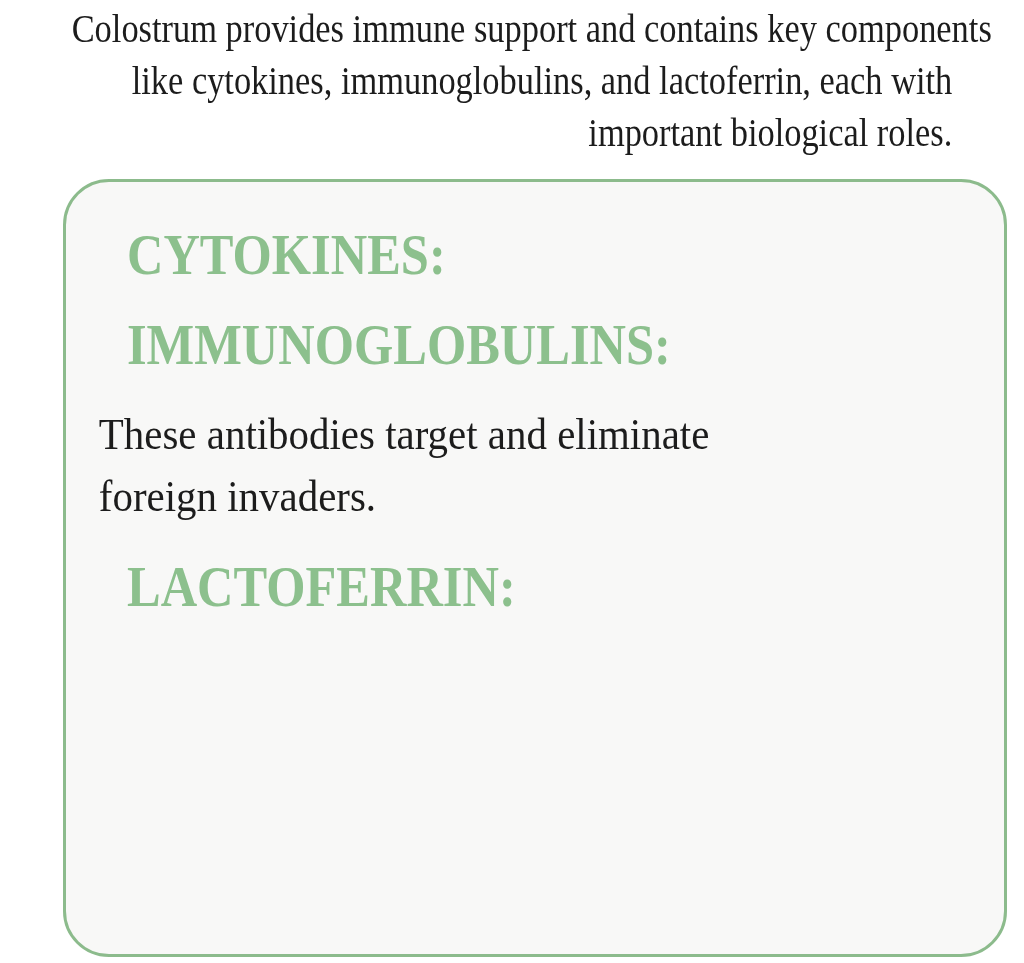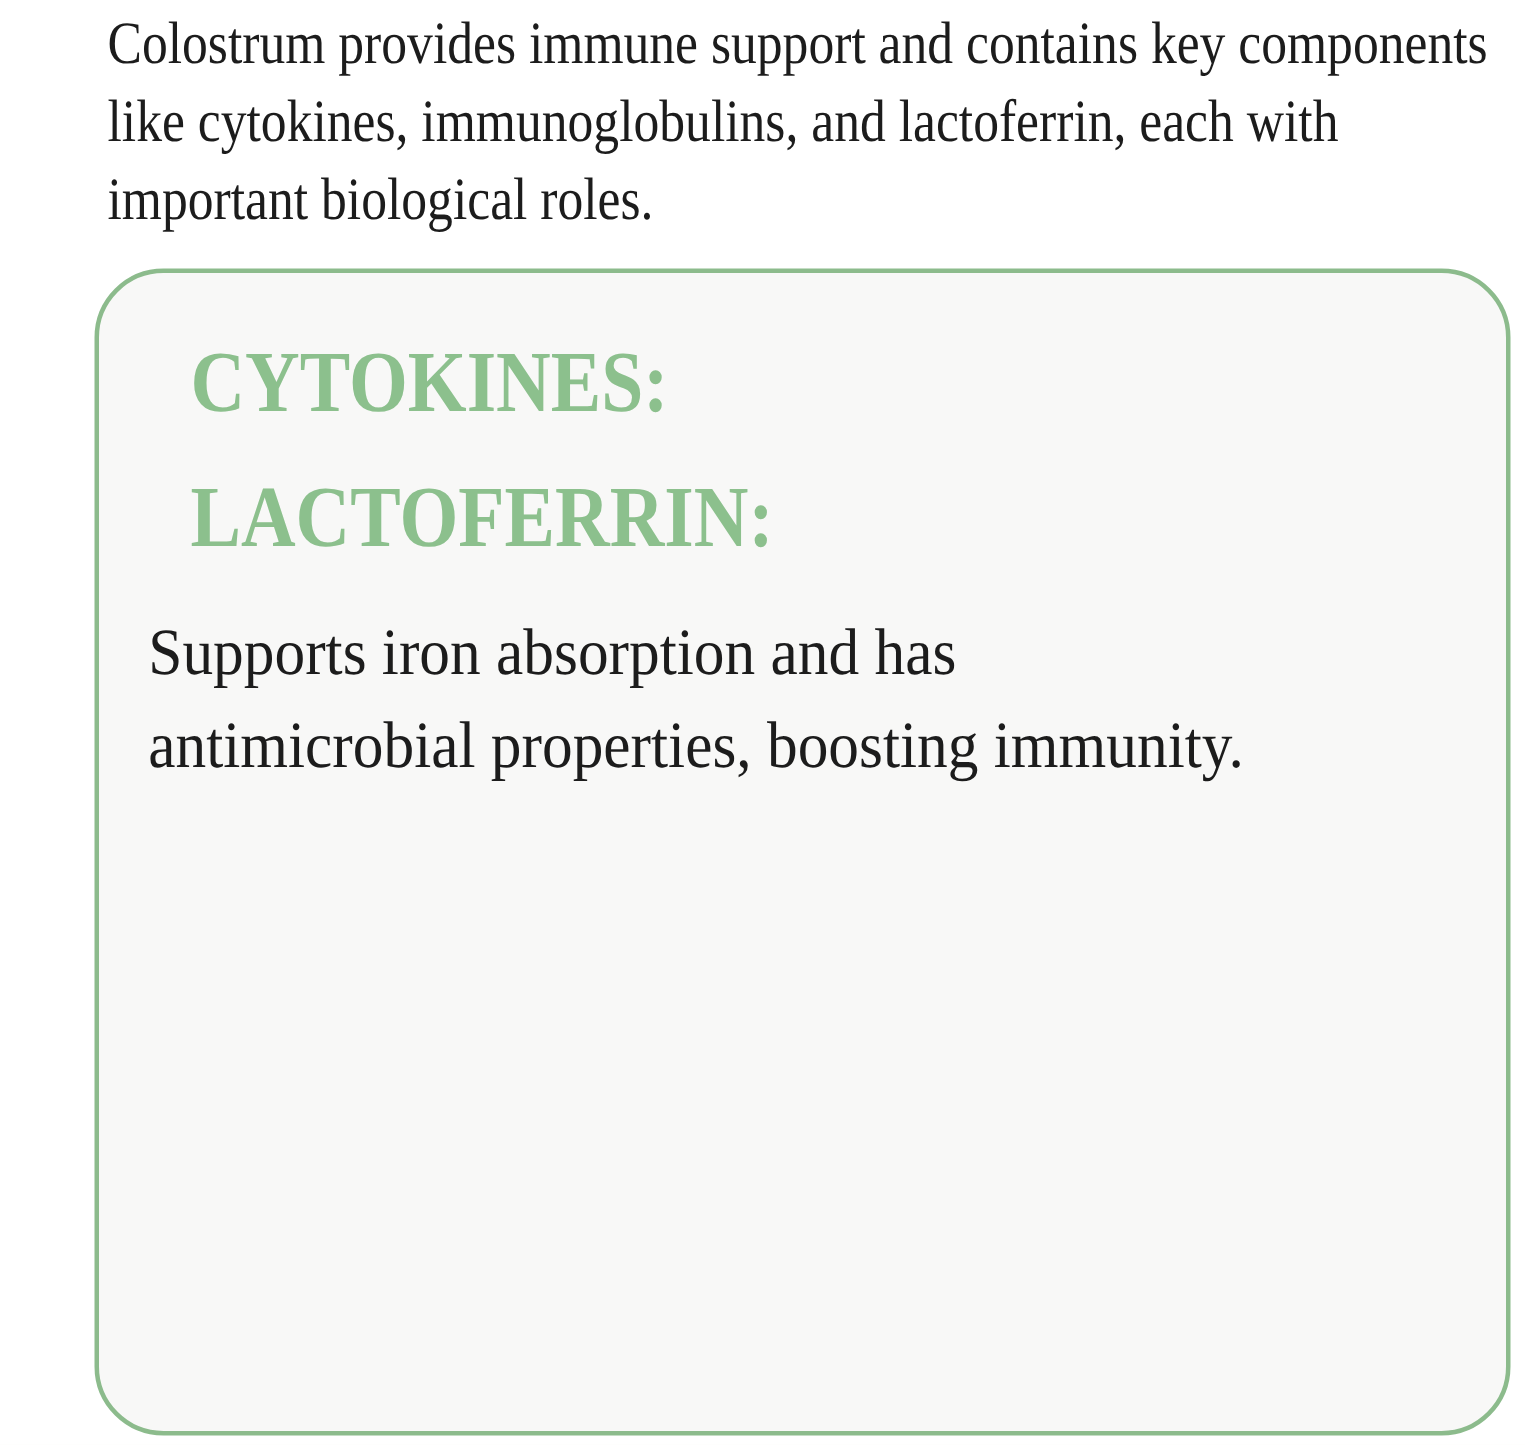--- a/index.html
+++ b/index.html
@@ -13,21 +13,21 @@
     padding:0;
     width:1024px;
     height:963px;
     background:#ffffff;
     font-family:"Liberation Serif", serif;
     color:var(--text-color);
     overflow:hidden;
   }
   .intro{
     padding-top:3px;
-    text-align:left;
+    text-align:right;
     font-size:40px;
     line-height:52px;
   }
   .intro-line{
     transform:scaleX(0.86);
     transform-origin:50% 50%;
     white-space:nowrap;
   }
   .card{
     position:absolute;
@@ -73,22 +73,25 @@
   <div class="intro-line">like cytokines, immunoglobulins, and lactoferrin, each with</div>
   <div class="intro-line">important biological roles.</div>
 </div>
 
 <div class="card">
 
   <div class="section">
     <div class="section-heading">CYTOKINES:</div>
   </div>
 
+  <div class="section">
+    <div class="section-heading">IMMUNOGLOBULINS:</div>
+    <div class="section-body">
+      <div class="body-line">These antibodies target and eliminate</div>
+      <div class="body-line">foreign invaders.</div>
+    </div>
+  </div>
 
   <div class="section">
     <div class="section-heading">LACTOFERRIN:</div>
-    <div class="section-body">
-      <div class="body-line">Supports iron absorption and has</div>
-      <div class="body-line">antimicrobial properties, boosting immunity.</div>
-    </div>
   </div>
 
 </div>
 
 </body></html>

